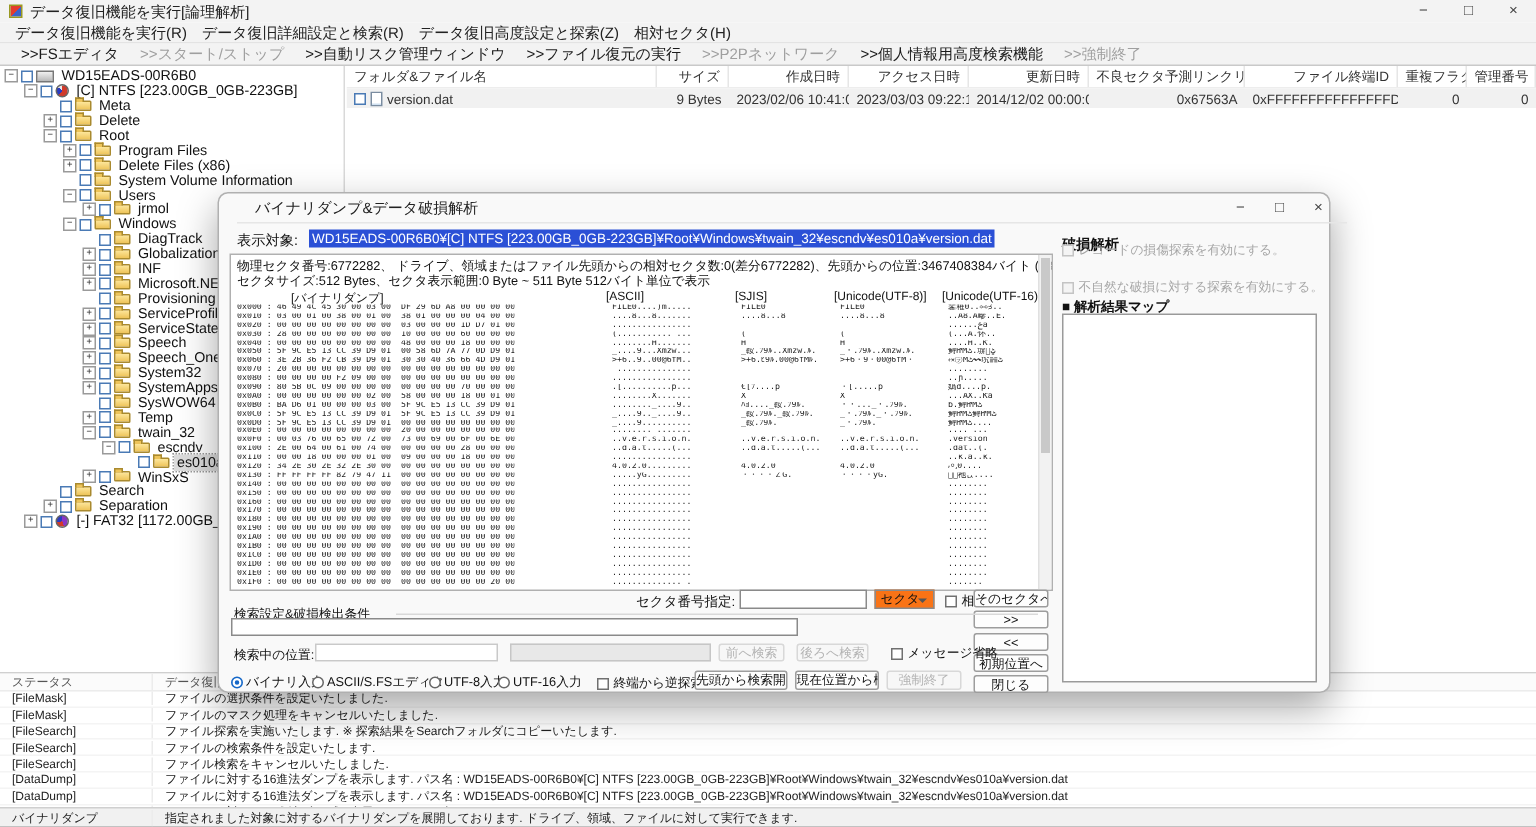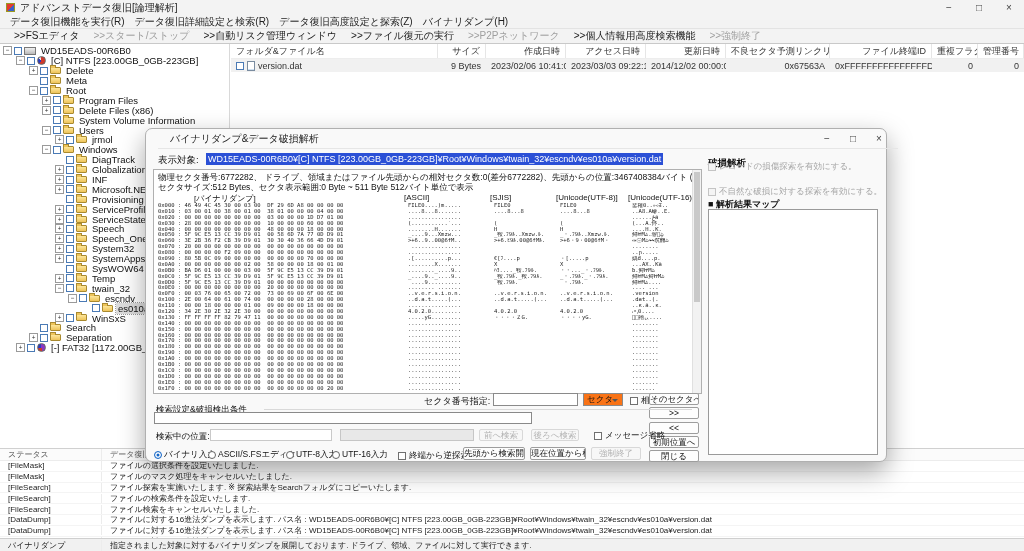--- a/index.html
+++ b/index.html
@@ -107,32 +107,32 @@
   .btn.shead{position:absolute;left:317px;top:318px;width:62px;height:13px;}
   .btn.scur{position:absolute;left:384px;top:318px;width:56px;height:13px;}
   .btn.force{position:absolute;left:445px;top:318px;width:50px;height:13px;}
 </style>
 </head>
 <body>
 
 <div id="window">
   <div class="titlebar">
     <span class="appicon"></span>
-    <span class="title">アドバンストデータ復旧[論理解析]</span>
+    <span class="title">データ復旧機能を実行[論理解析]</span>
     <span class="wincontrols">
       <span>−</span>
       <span>□</span>
       <span>×</span>
     </span>
   </div>
   <div class="menubar">
       <span class="menu-item">データ復旧機能を実行(R)</span>
       <span class="menu-item">データ復旧詳細設定と検索(R)</span>
       <span class="menu-item">データ復旧高度設定と探索(Z)</span>
-      <span class="menu-item">バイナリダンプ(H)</span>
+      <span class="menu-item">相対セクタ(H)</span>
     </div>
   <div class="toolbar">
       <span class="tool-item">&gt;&gt;FSエディタ</span>
       <span class="tool-item off">&gt;&gt;スタート/ストップ</span>
       <span class="tool-item">&gt;&gt;自動リスク管理ウィンドウ</span>
       <span class="tool-item">&gt;&gt;ファイル復元の実行</span>
       <span class="tool-item off">&gt;&gt;P2Pネットワーク</span>
       <span class="tool-item">&gt;&gt;個人情報用高度検索機能</span>
       <span class="tool-item off">&gt;&gt;強制終了</span>
     </div>
@@ -143,30 +143,30 @@
         <span class="ic drive"></span>
         <span class="tlabel">WD15EADS-00R6B0</span>
       </div>
       <div class="tree-row" style="padding-left: 16px;">
         <span class="exp">−</span>
         <span class="cb"></span>
         <span class="ic volume-red"></span>
         <span class="tlabel">[C] NTFS [223.00GB_0GB-223GB]</span>
       </div>
       <div class="tree-row" style="padding-left: 29px;">
+        <span class="exp" style="visibility: hidden;"></span>
+        <span class="cb"></span>
+        <span class="ic folder"></span>
+        <span class="tlabel">Meta</span>
+      </div>
+      <div class="tree-row" style="padding-left: 29px;">
         <span class="exp">+</span>
         <span class="cb"></span>
         <span class="ic folder"></span>
         <span class="tlabel">Delete</span>
-      </div>
-      <div class="tree-row" style="padding-left: 29px;">
-        <span class="exp" style="visibility: hidden;"></span>
-        <span class="cb"></span>
-        <span class="ic folder"></span>
-        <span class="tlabel">Meta</span>
       </div>
       <div class="tree-row" style="padding-left: 29px;">
         <span class="exp">−</span>
         <span class="cb"></span>
         <span class="ic folder"></span>
         <span class="tlabel">Root</span>
       </div>
       <div class="tree-row" style="padding-left: 42px;">
         <span class="exp">+</span>
         <span class="cb"></span>

